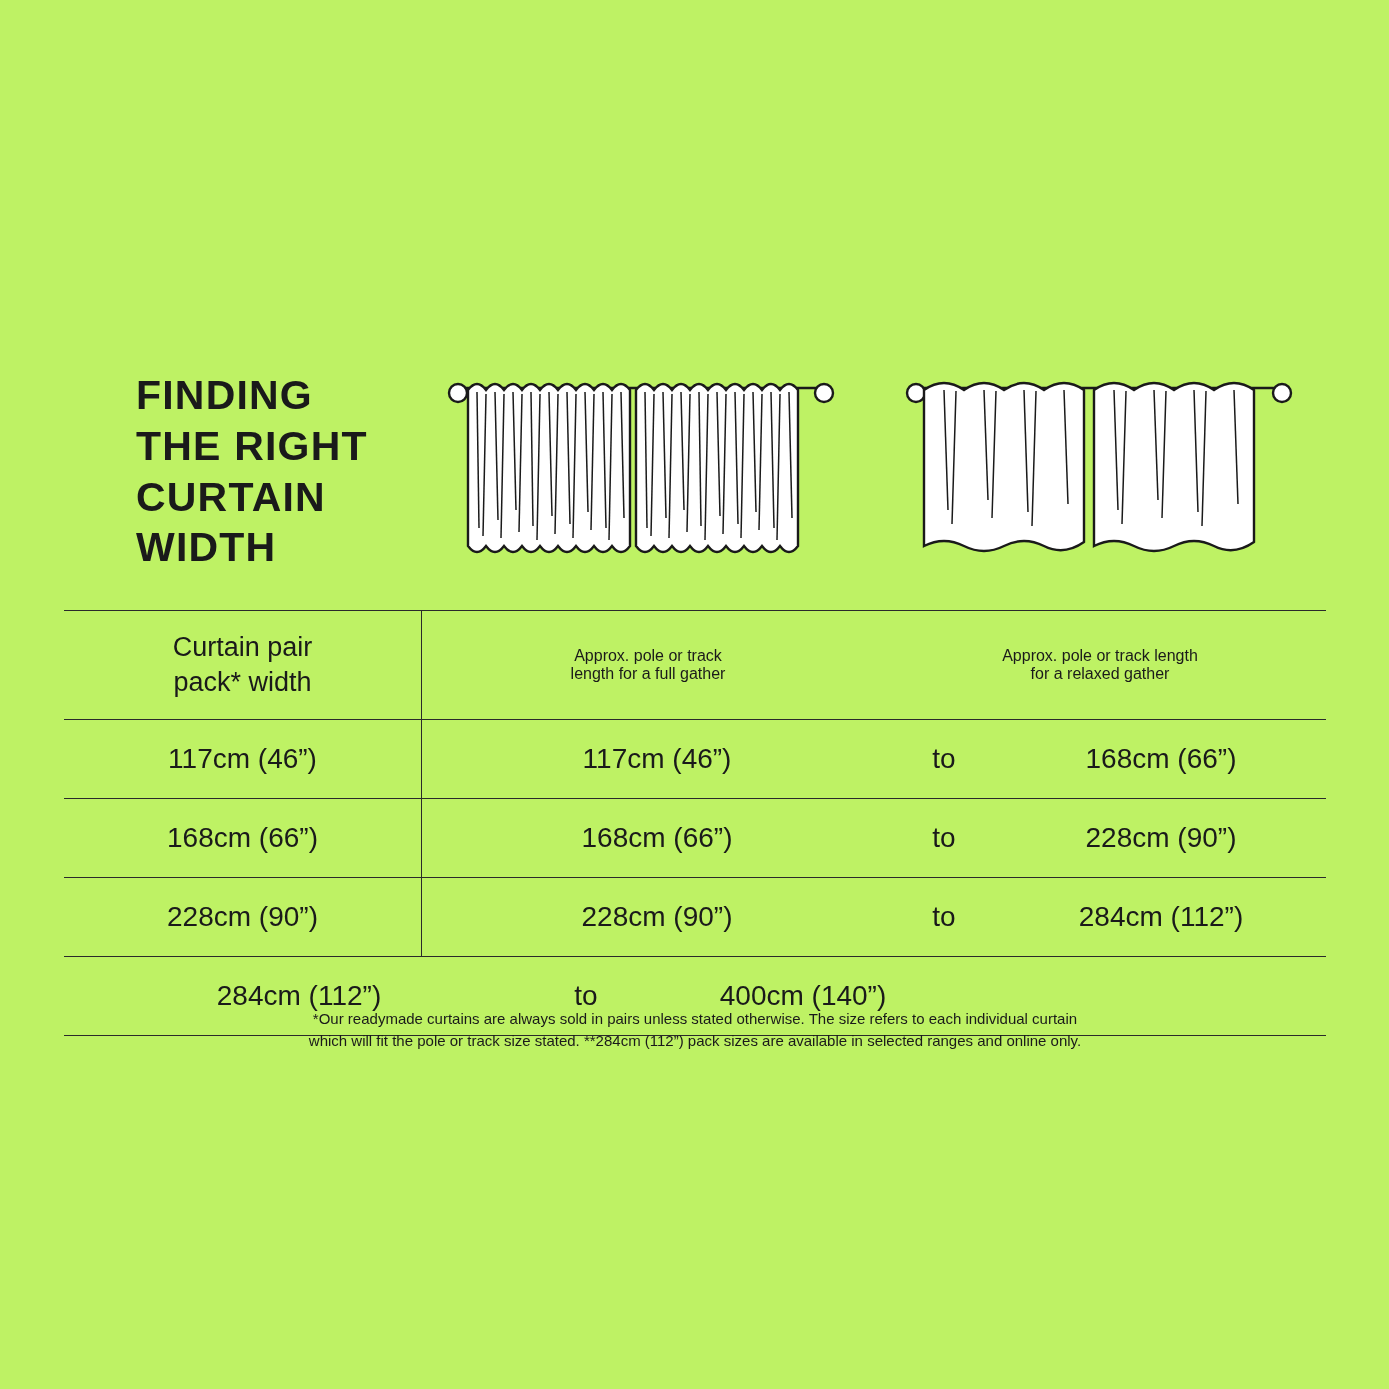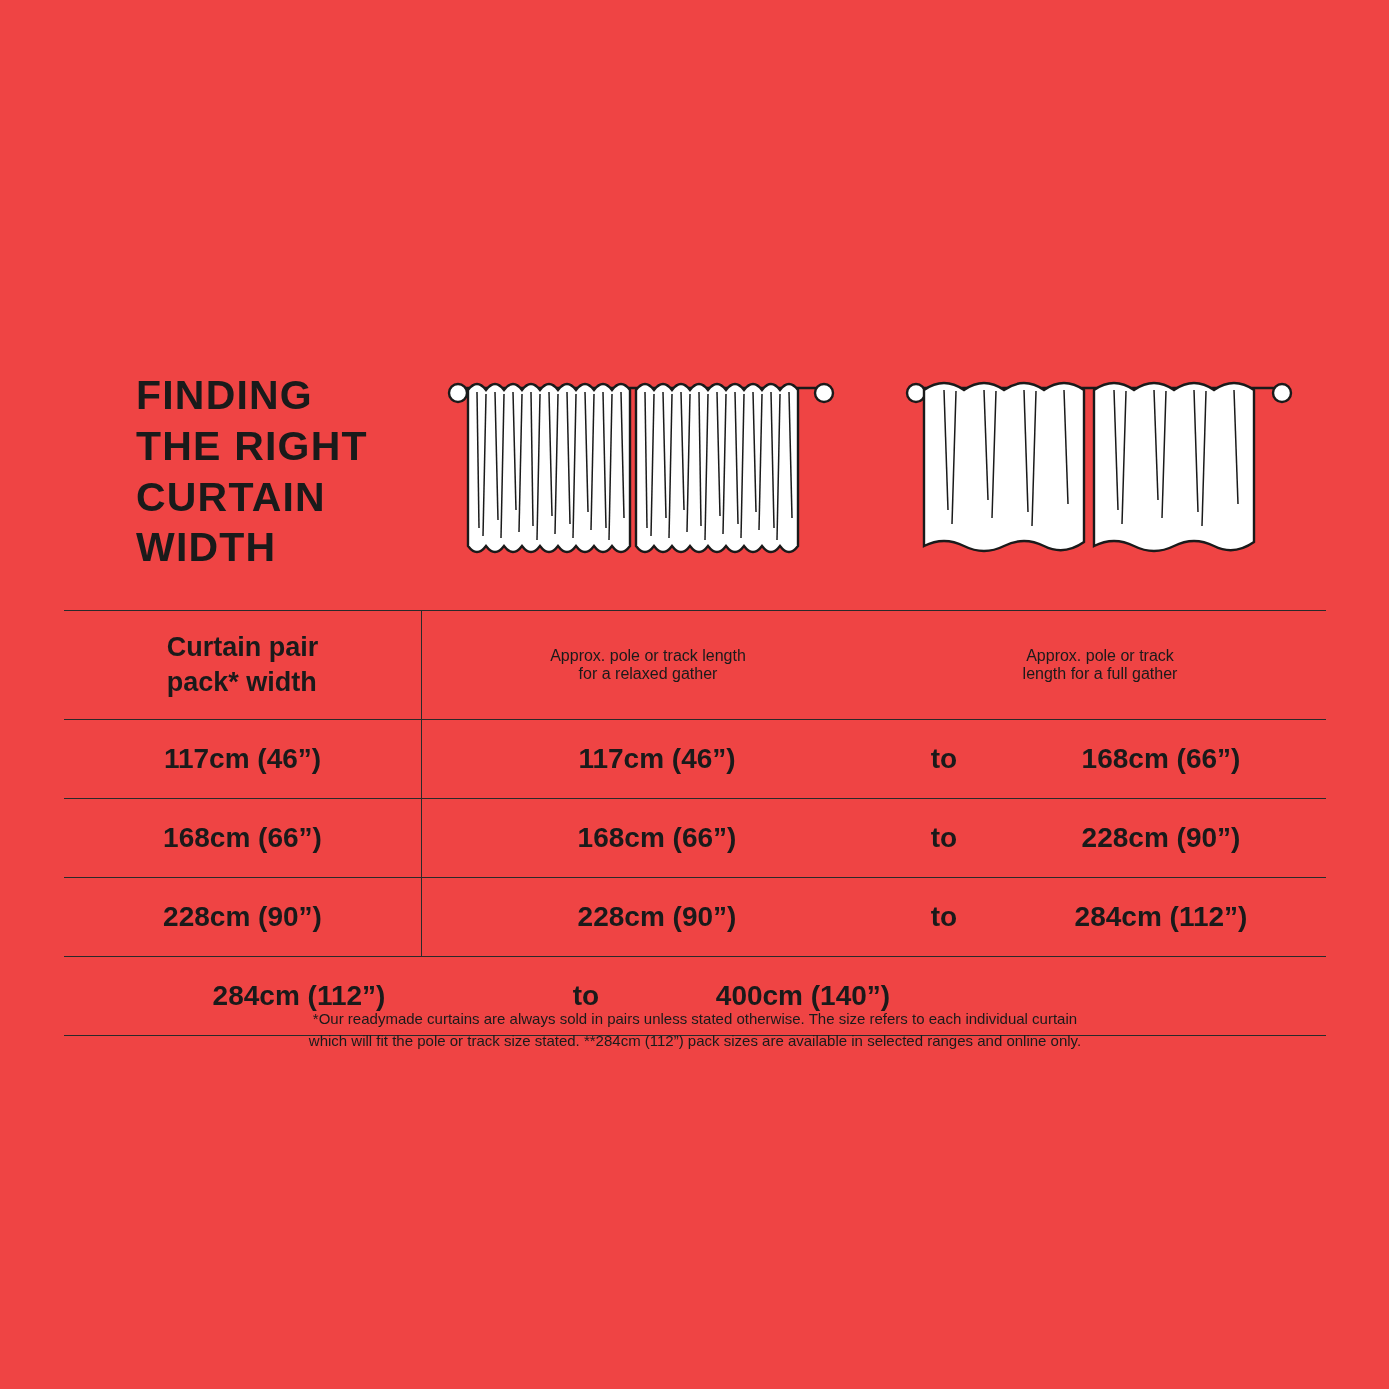--- a/index.html
+++ b/index.html
@@ -15,21 +15,21 @@
     position: relative;
     overflow: hidden;
   }
 
   .sheet {
     position: absolute;
     left: 0;
     top: 0;
     width: 1389px;
     height: 1389px;
-    background: #ef4444;
+    background: #bef264;
   }
 
   
   .top-area {
     position: absolute;
     left: 64px;
     top: 360px;
     width: 1262px;
     height: 240px;
   }
@@ -72,26 +72,25 @@
   .row.head {
     border-bottom: 1.6px solid #2a2a2a;
     border-top: 1.6px solid #2a2a2a;
   }
   .row.last { border-bottom: 1.6px solid #2a2a2a; }
 
   .cell {
     display: flex;
     align-items: center;
     justify-content: center;
-    text-align: left;
+    text-align: center;
     padding: 14px 10px;
     box-sizing: border-box;
     font-size: 28px;
     line-height: 1.3;
-    font-weight: bold;
   }
   .col-1 {
     width: 358px;
     border-right: 1.6px solid #2a2a2a;
   }
   .col-2 { width: 470px; }
   .col-to { width: 104px; }
   .col-3 { width: 330px; }
 
   .row.head .cell {
@@ -236,24 +235,24 @@
       </svg>
     </div>
   </div>
 
   <div class="table">
 
     <div class="row head">
       <div class="cell col-1">Curtain pair
 pack* width</div>
       <div class="span-right">
+        <div>Approx. pole or track
+length for a full gather</div>
         <div>Approx. pole or track length
 for a relaxed gather</div>
-        <div>Approx. pole or track
-length for a full gather</div>
       </div>
     </div>
 
     <div class="row data">
       <div class="cell col-1">117cm (46”)</div>
       <div class="cell col-2">117cm (46”)</div>
       <div class="cell col-to">to</div>
       <div class="cell col-3">168cm (66”)</div>
     </div>
 

